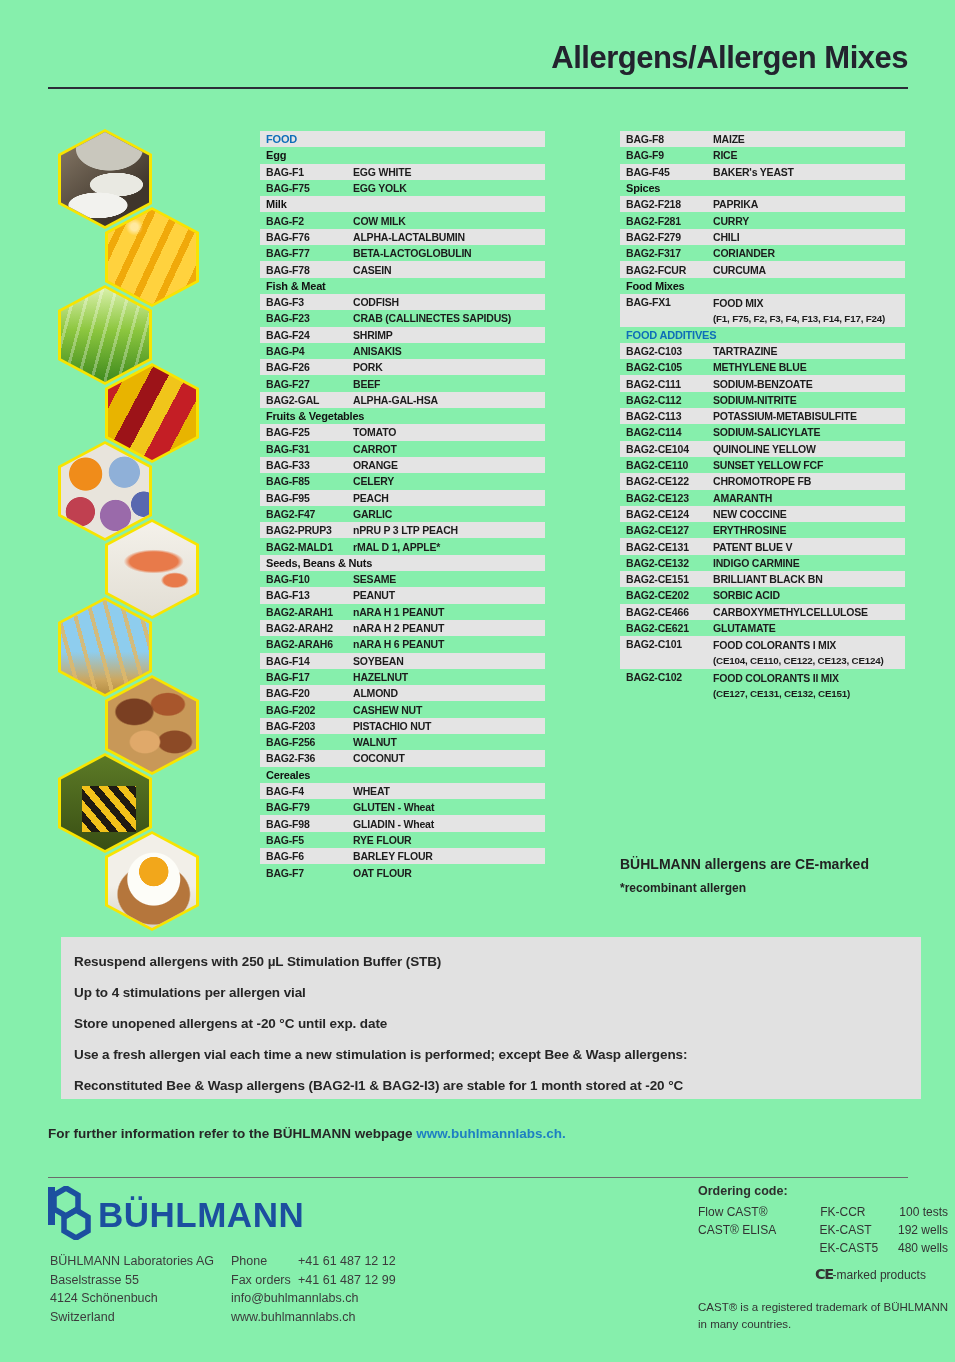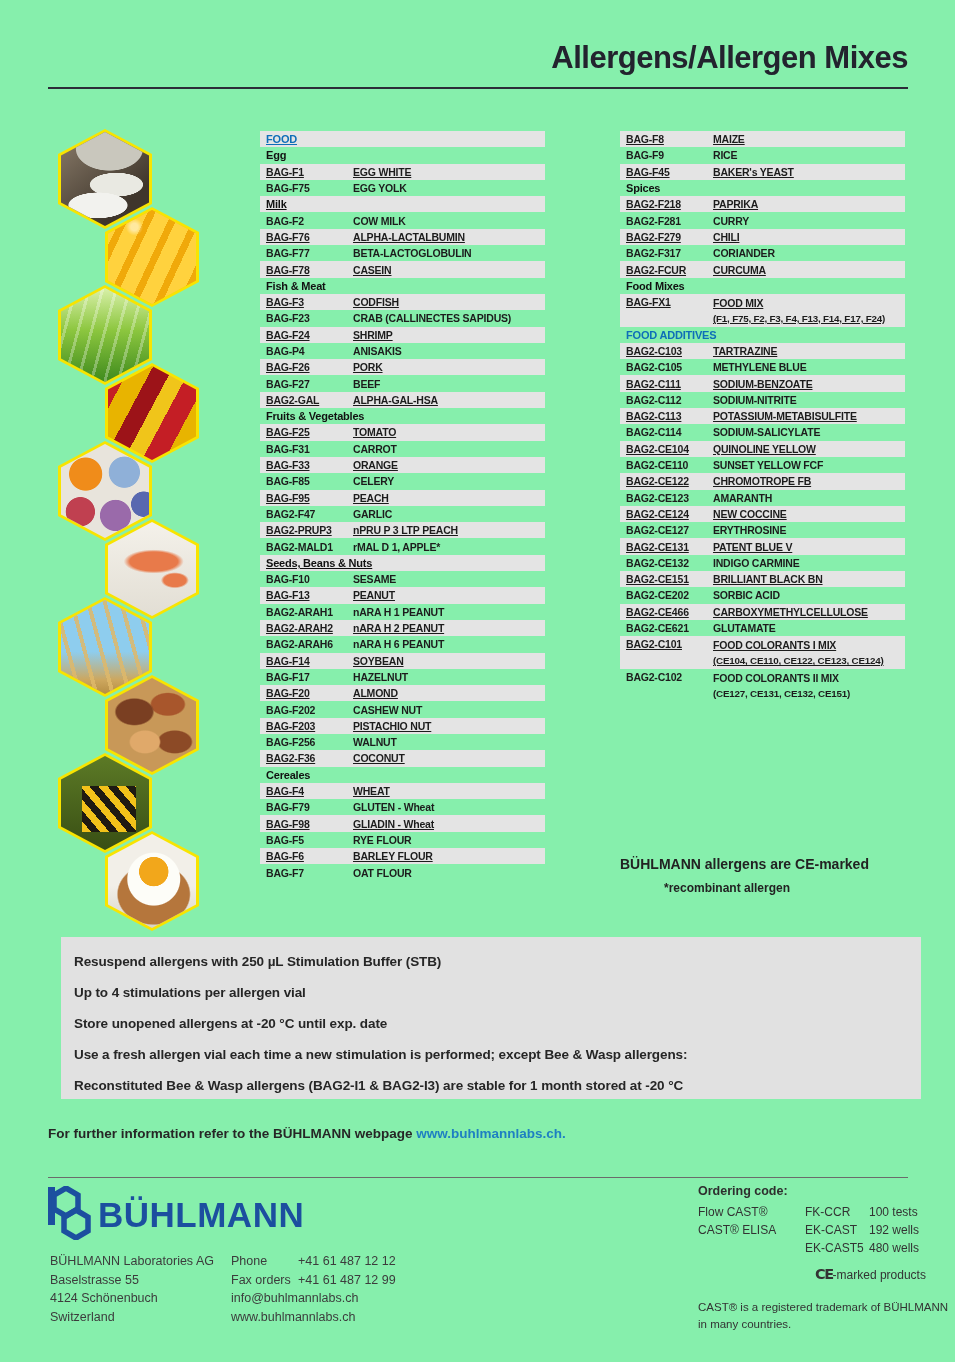--- a/index.html
+++ b/index.html
@@ -69,53 +69,53 @@
     radial-gradient(circle 27px at 52% 48%,#fdfdf8 96%,transparent),
     radial-gradient(ellipse 37px 31px at 52% 64%,#b5763c 96%,transparent),
     linear-gradient(180deg,#f2efe8 0 55%,#d8d4c8);}
 
   
   .table{position:absolute;top:131px;width:285px;font-size:10.5px;font-weight:bold;
     letter-spacing:-0.2px;color:var(--ink);}
   .t-left{left:260px;}
   .t-right{left:620px;}
   .trow{display:flex;align-items:center;height:16.3px;padding-left:6px;box-sizing:border-box;}
-  .trow.striped{background:var(--row-gray);text-decoration:underline;}
+  .trow.striped{background:var(--row-gray);}
   .trow.double{height:32.6px;align-items:flex-start;padding-top:2px;}
   .trow .code{width:87px;flex:none;}
   .trow .name{flex:1;}
   .trow.double .name div{line-height:15px;}
   .trow.header{color:var(--accent-blue);font-size:11px;}
   .trow.subheader{font-size:11px;color:#111;}
   .note{font-size:9.8px;}
 
   
   .ce-note{position:absolute;left:620px;top:856px;font-size:14px;font-weight:600;color:#222;}
-  .recomb-note{position:absolute;left:620px;top:881px;font-size:12px;font-weight:600;color:#222;margin-left:44px;}
+  .recomb-note{position:absolute;left:620px;top:881px;font-size:12px;font-weight:600;color:#222;}
 
   
   .instructions{position:absolute;left:61px;top:937px;width:860px;height:162px;
     background:var(--box-gray);box-sizing:border-box;padding:9px 0 0 13px;}
   .instr-line{display:block;height:31px;line-height:31px;font-size:13.5px;font-weight:600;
     color:#262626;letter-spacing:-0.1px;}
 
   
   .further{position:absolute;left:48px;top:1126px;font-size:13.5px;font-weight:600;color:#262626;}
   .further .link{color:var(--link-blue);cursor:pointer;}
 
   
   .footer-rule{position:absolute;left:48px;top:1177px;width:860px;height:1px;background:#6b6b6b;}
   .logo{position:absolute;left:46px;top:1186px;display:flex;align-items:center;}
   .logo-word{font-size:35px;font-weight:bold;color:var(--logo-blue);letter-spacing:0.5px;margin-left:6px;}
   .address{position:absolute;left:50px;top:1252px;font-size:12.5px;line-height:18.5px;color:#3c3c3c;}
   .contact{position:absolute;left:231px;top:1252px;font-size:12.5px;line-height:18.5px;color:#3c3c3c;}
   .contact-row .clabel{display:inline-block;width:67px;}
   .ordering{position:absolute;left:698px;top:1184px;font-size:12px;color:#333;}
   .ordering-title{font-weight:bold;font-size:12.5px;margin-bottom:5px;color:#2e2e2e;}
-  .ord-row{display:flex;height:18px;line-height:18px;}
+  .ord-row{display:flex;height:18px;line-height:18px;justify-content:space-between;}
   .ord-row .o1{width:107px;}
   .ord-row .o2{width:64px;}
   .ce-line{margin-top:9px;margin-left:117px;font-size:12px;color:#333;}
   .ce-glyph{font-weight:bold;font-size:14.5px;letter-spacing:-1.5px;font-family:"DejaVu Sans",sans-serif;}
   .trademark{margin-top:17px;font-size:11.5px;line-height:16.5px;color:#333;}
 </style>
 </head>
 <body>
 
 <div class="page">

